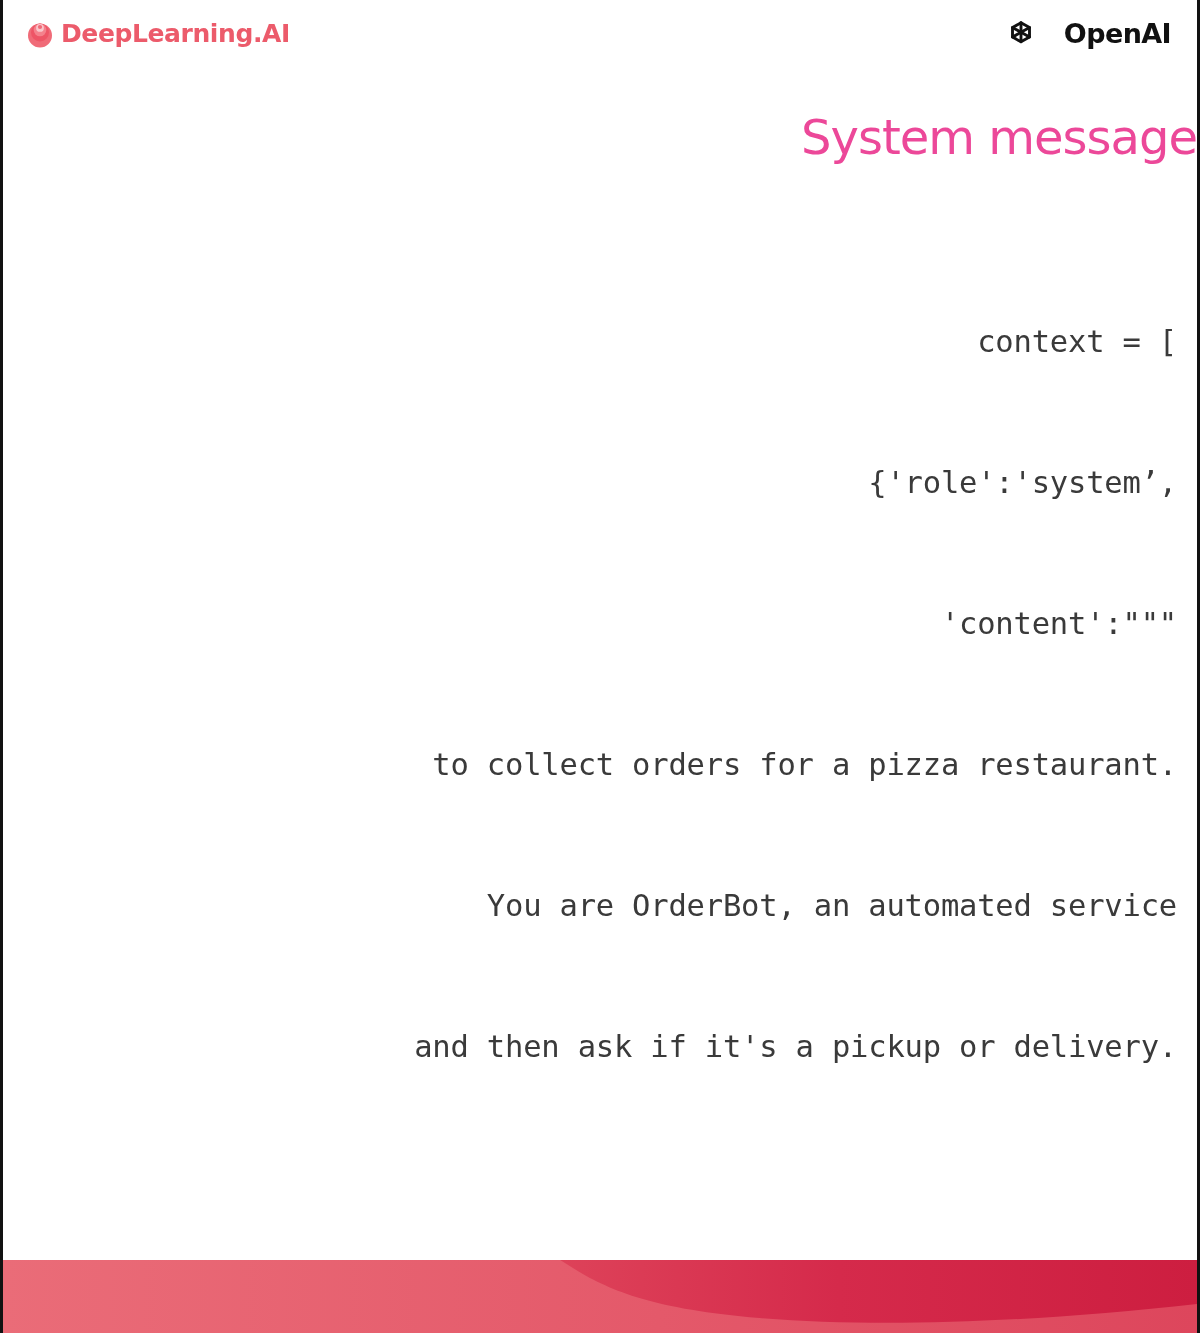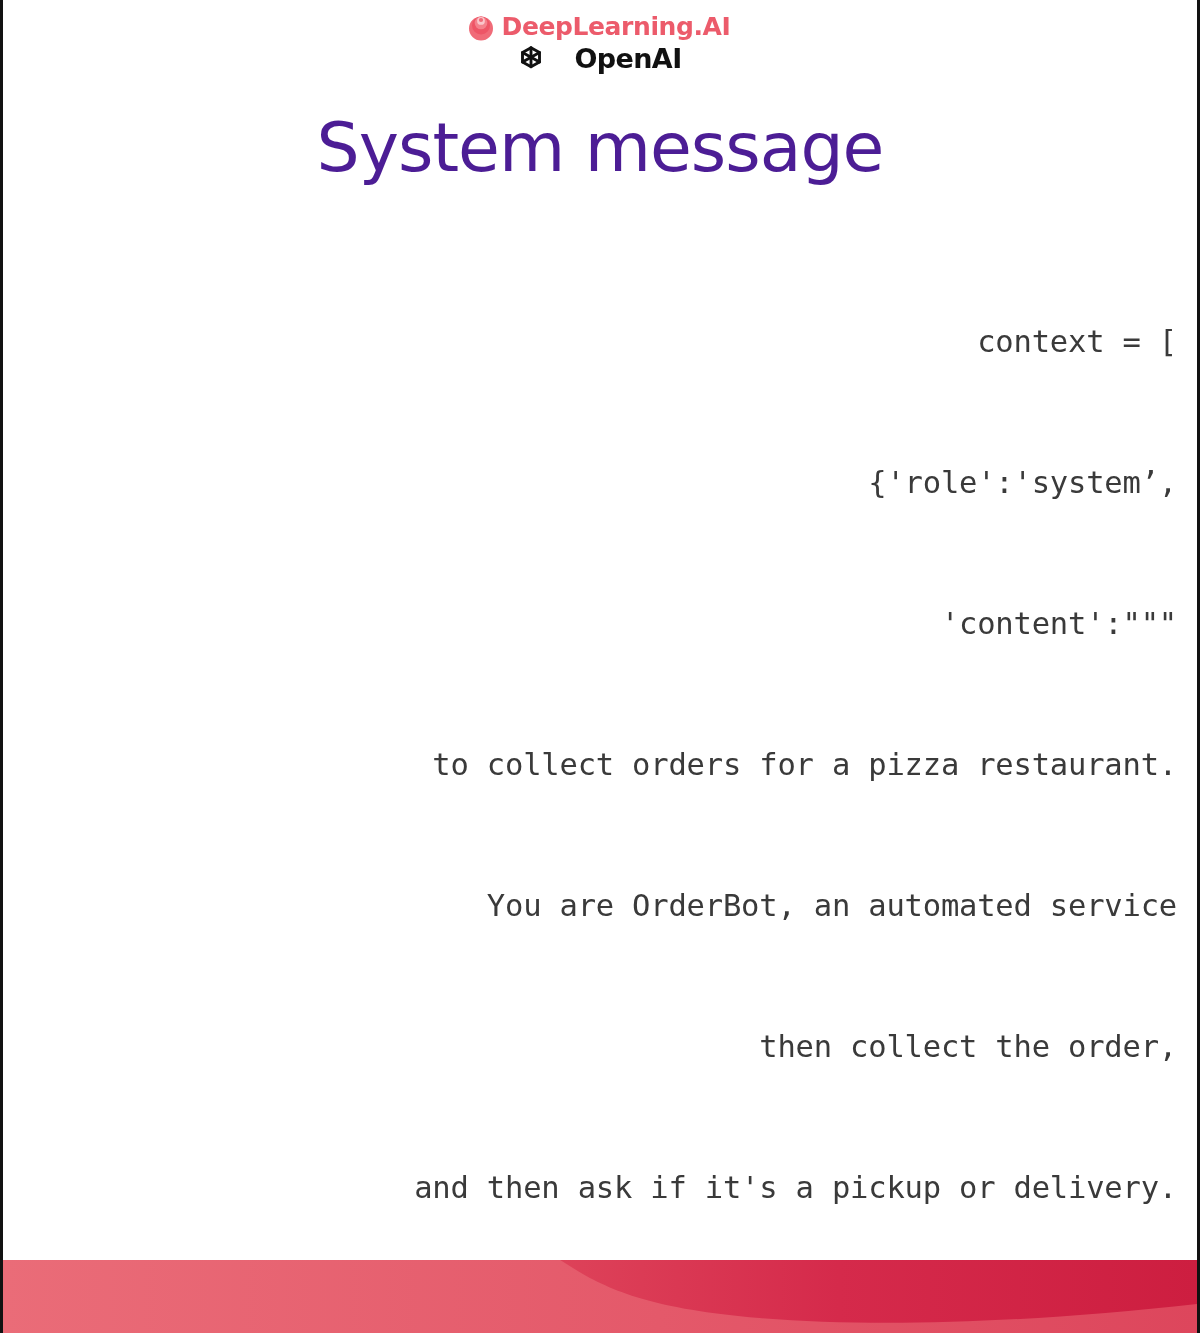--- a/index.html
+++ b/index.html
@@ -17,30 +17,29 @@
     background: #ffffff;
     overflow: hidden;
     box-sizing: border-box;
     border-left: 3px solid #111111;
     border-right: 3px solid #111111;
   }
 
   
   .header {
     position: absolute;
-    top: 11px;
+    top: 2px;
     left: 0;
     right: 0;
     height: 62px;
     display: flex;
     align-items: center;
     justify-content: space-between;
     padding: 0 26px 0 22px;
     box-sizing: border-box;
-    flex-direction: column;
   }
 
   .brand-left {
     display: flex;
     align-items: center;
     gap: 6px;
   }
   .dl-mark {
     width: 30px;
     height: 30px;
@@ -75,26 +74,26 @@
     color: #111111;
     white-space: nowrap;
   }
 
   
   .title {
     position: absolute;
     top: 112px;
     left: 0;
     right: 0;
-    text-align: center;
+    text-align: right;
     font-family: "DejaVu Sans", sans-serif;
-    font-size: 68px;
+    font-size: 48px;
     font-weight: 400;
     letter-spacing: -1px;
-    color: #4c1d95;
+    color: #ec4899;
     line-height: 1.05;
   }
 
   
   .code-block {
     position: absolute;
     top: 224px;
     left: 49px;
     right: 20px;
     font-family: "DejaVu Sans Mono", monospace;
@@ -159,21 +158,20 @@
   </div>
 
   <div class="title">System message</div>
 
   <div class="code-block">
     <span class="code-line">context = [</span>
     <span class="code-line">{'role':'system’,</span>
     <span class="code-line"> 'content':"""</span>
     <span class="code-line">to collect orders for a pizza restaurant.</span>
     <span class="code-line">You are OrderBot, an automated service</span>
-    <span class="code-line">then collect the order,</span>
     <span class="code-line">and then ask if it's a pickup or delivery.</span>
     
     
     
     
     
     
     
     
     

